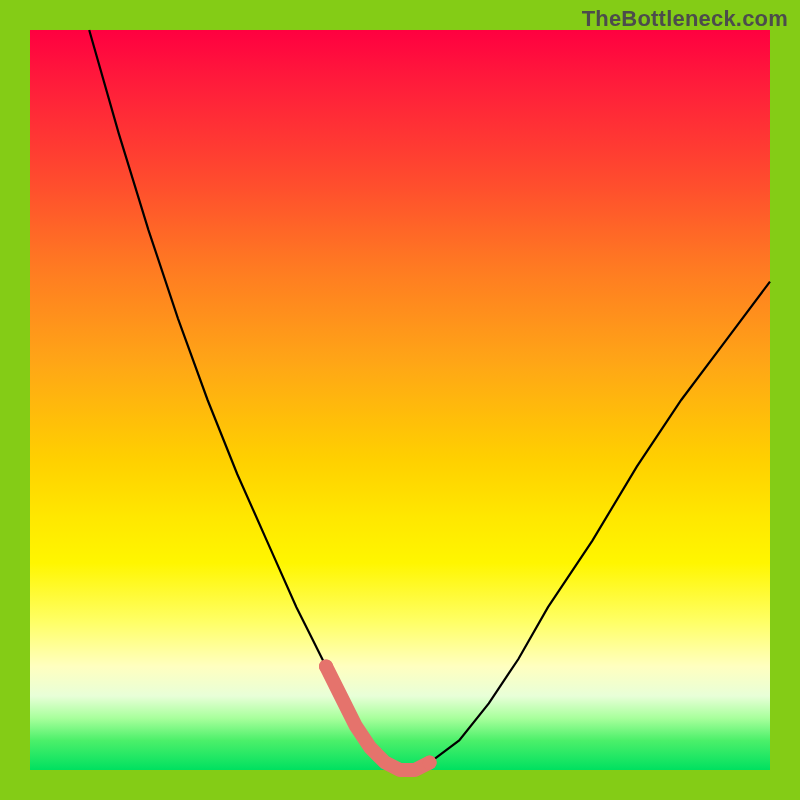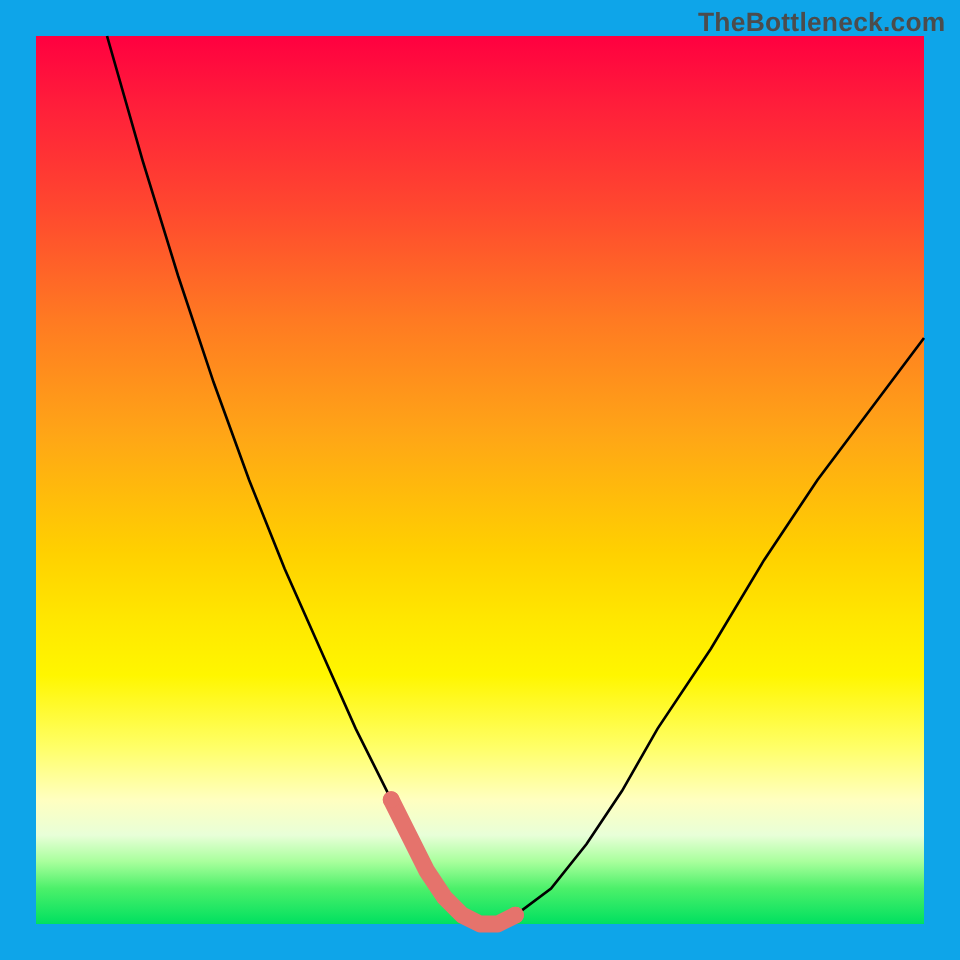--- a/index.html
+++ b/index.html
@@ -8,21 +8,21 @@
     width: 800px;
     height: 800px;
     background: #000;
     overflow: hidden;
     font-family: Arial, Helvetica, sans-serif;
   }
   .frame {
     position: relative;
     width: 800px;
     height: 800px;
-    background: #0ea5e9;
+    background: #84cc16;
   }
   .watermark {
     position: absolute;
     top: 6px;
     right: 12px;
     color: #4c4c4c;
     font-size: 22px;
     font-weight: 600;
     letter-spacing: 0.2px;
     z-index: 10;

